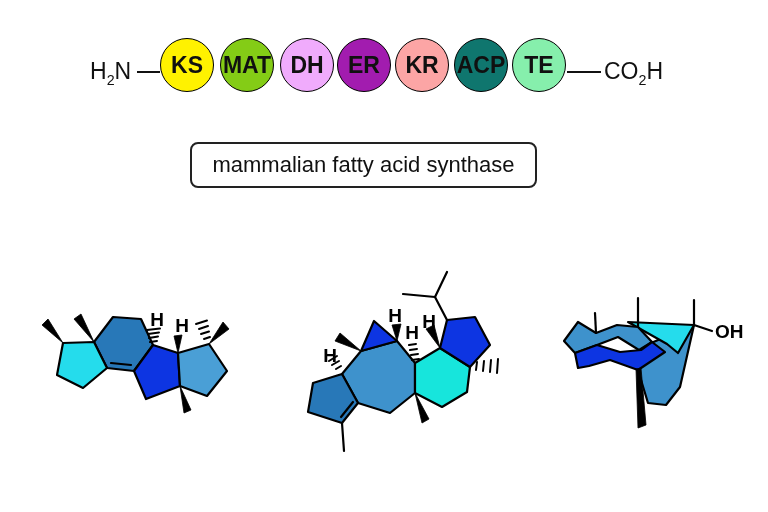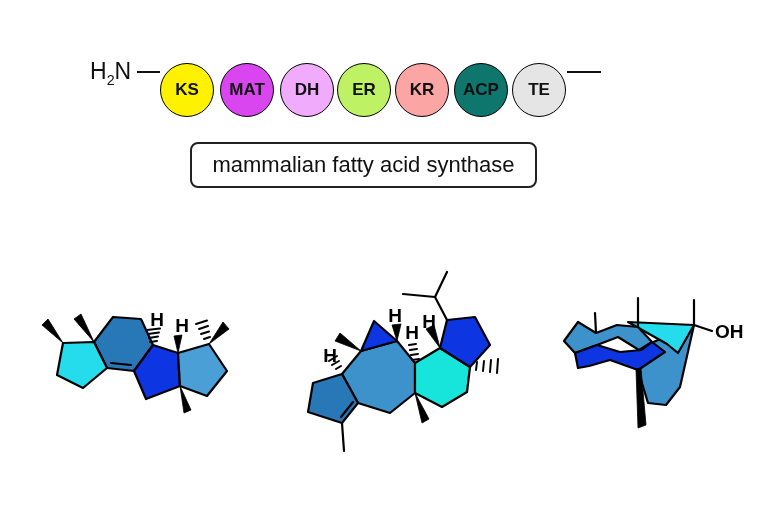--- a/index.html
+++ b/index.html
@@ -1,24 +1,24 @@
 <!DOCTYPE html>
 <html><head>
 <meta charset="utf-8">
 <style>
   html,body{margin:0;padding:0;background:#ffffff;}
   #canvas{
     position:relative;width:768px;height:511px;background:#ffffff;
     font-family:"Liberation Sans",sans-serif;overflow:hidden;color:#111;
   }
   .domain-circle{
-    position:absolute;top:63px;width:54px;height:54px;border-radius:50%;
+    position:absolute;top:38px;width:54px;height:54px;border-radius:50%;
     border:1.6px solid #000;box-sizing:border-box;
     display:flex;align-items:center;justify-content:center;
-    font-weight:bold;font-size:17px;color:#101010;
+    font-weight:bold;font-size:23px;color:#101010;
   }
   .terminus{position:absolute;top:58px;font-size:23px;white-space:nowrap;}
   .terminus sub{font-size:0.62em;}
   .bond-line{position:absolute;top:71px;height:0;border-top:2.2px solid #111;}
   .caption-box{
     position:absolute;left:190px;top:142px;width:347px;height:46px;
     border:2px solid #222;border-radius:8px;box-sizing:border-box;
     display:flex;align-items:center;justify-content:center;
     font-size:22px;color:#111;background:#fff;
   }
@@ -33,29 +33,30 @@
 </head>
 <body>
 
 <div id="canvas">
 
   <div class="terminus" style="left:90px"><span>H</span><sub>2</sub><span>N</span></div>
   <div class="bond-line" style="left:137px;width:23px"></div>
 
   <div>
       <div class="domain-circle" style="left: 160px; background: rgb(255, 242, 0);">KS</div>
-      <div class="domain-circle" style="left: 220px; background: #d946ef;">MAT</div>
+      <div class="domain-circle" style="left: 220px; background: #84cc16;">MAT</div>
       <div class="domain-circle" style="left: 280px; background: #f0abfc;">DH</div>
-      <div class="domain-circle" style="left: 337px; background: #bef264;">ER</div>
+      <div class="domain-circle" style="left: 337px; background: #a21caf;">ER</div>
       <div class="domain-circle" style="left: 395px; background: #fca5a5;">KR</div>
       <div class="domain-circle" style="left: 454px; background: #0f766e;">ACP</div>
-      <div class="domain-circle" style="left: 512px; background: #e5e5e5; text-align: right;">TE</div>
+      <div class="domain-circle" style="left: 512px; background: #86efac; text-align: right;">TE</div>
     </div>
 
   <div class="bond-line" style="left:567px;width:34px"></div>
+  <div class="terminus" style="left:604px"><span>CO</span><sub>2</sub><span>H</span></div>
 
   <div class="caption-box">
     <span>mammalian fatty acid synthase</span>
   </div>
 
   <svg class="mol" style="left:35px;top:300px" width="200" height="125" viewBox="35 300 200 125">
     <polygon class="ring" points="94,342 113,317 141,319 153,345 134,371 107,368" fill="#2878B8"></polygon>
     <polygon class="ring" points="63,343 94,342 107,368 83,388 57,375" fill="#25DCEC"></polygon>
     <polygon class="ring" points="153,345 178,353 180,386 146,399 134,371" fill="#0D35E2"></polygon>
     <polygon class="ring" points="178,353 209,344 227,371 207,396 180,386" fill="#4A9FD6"></polygon>

